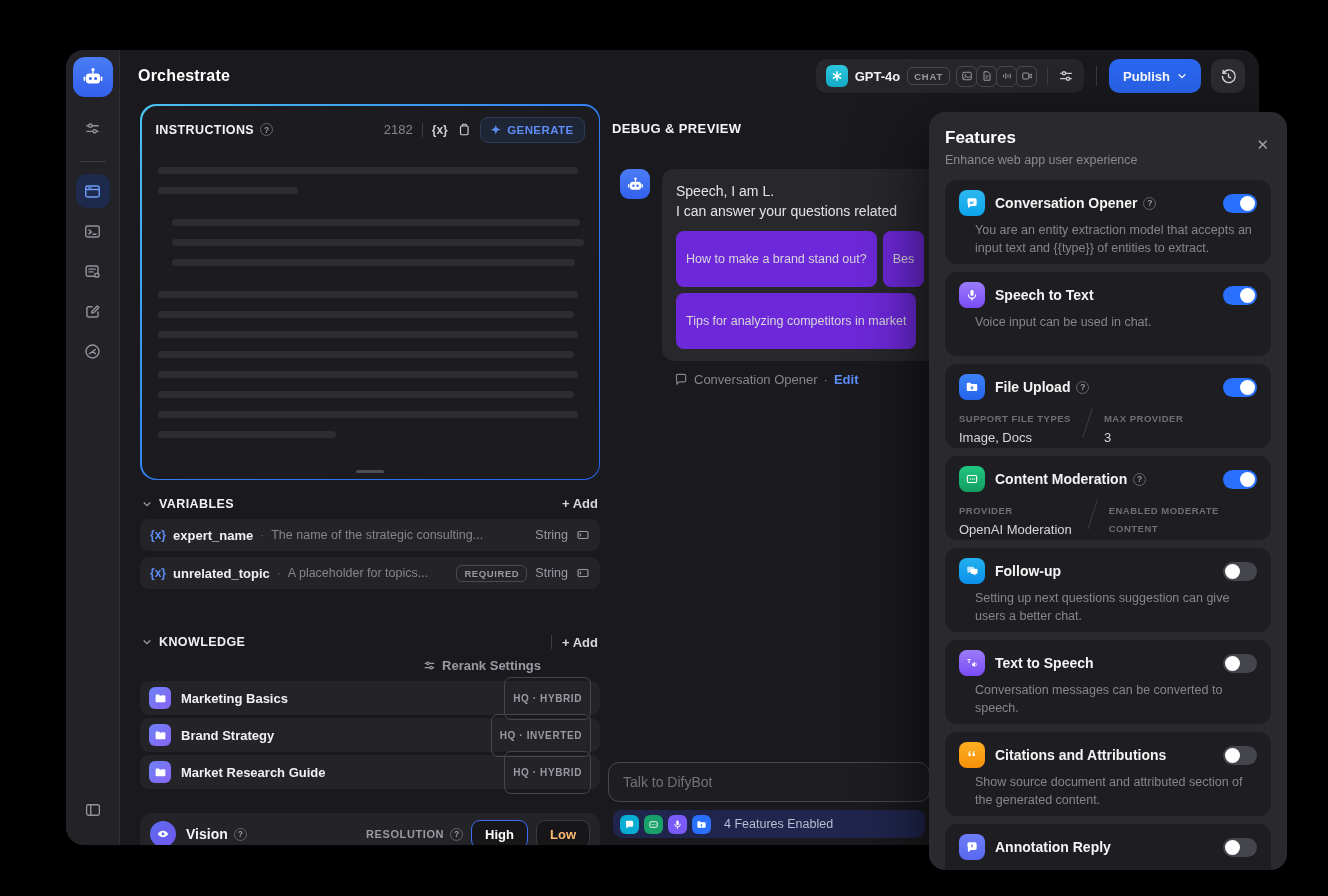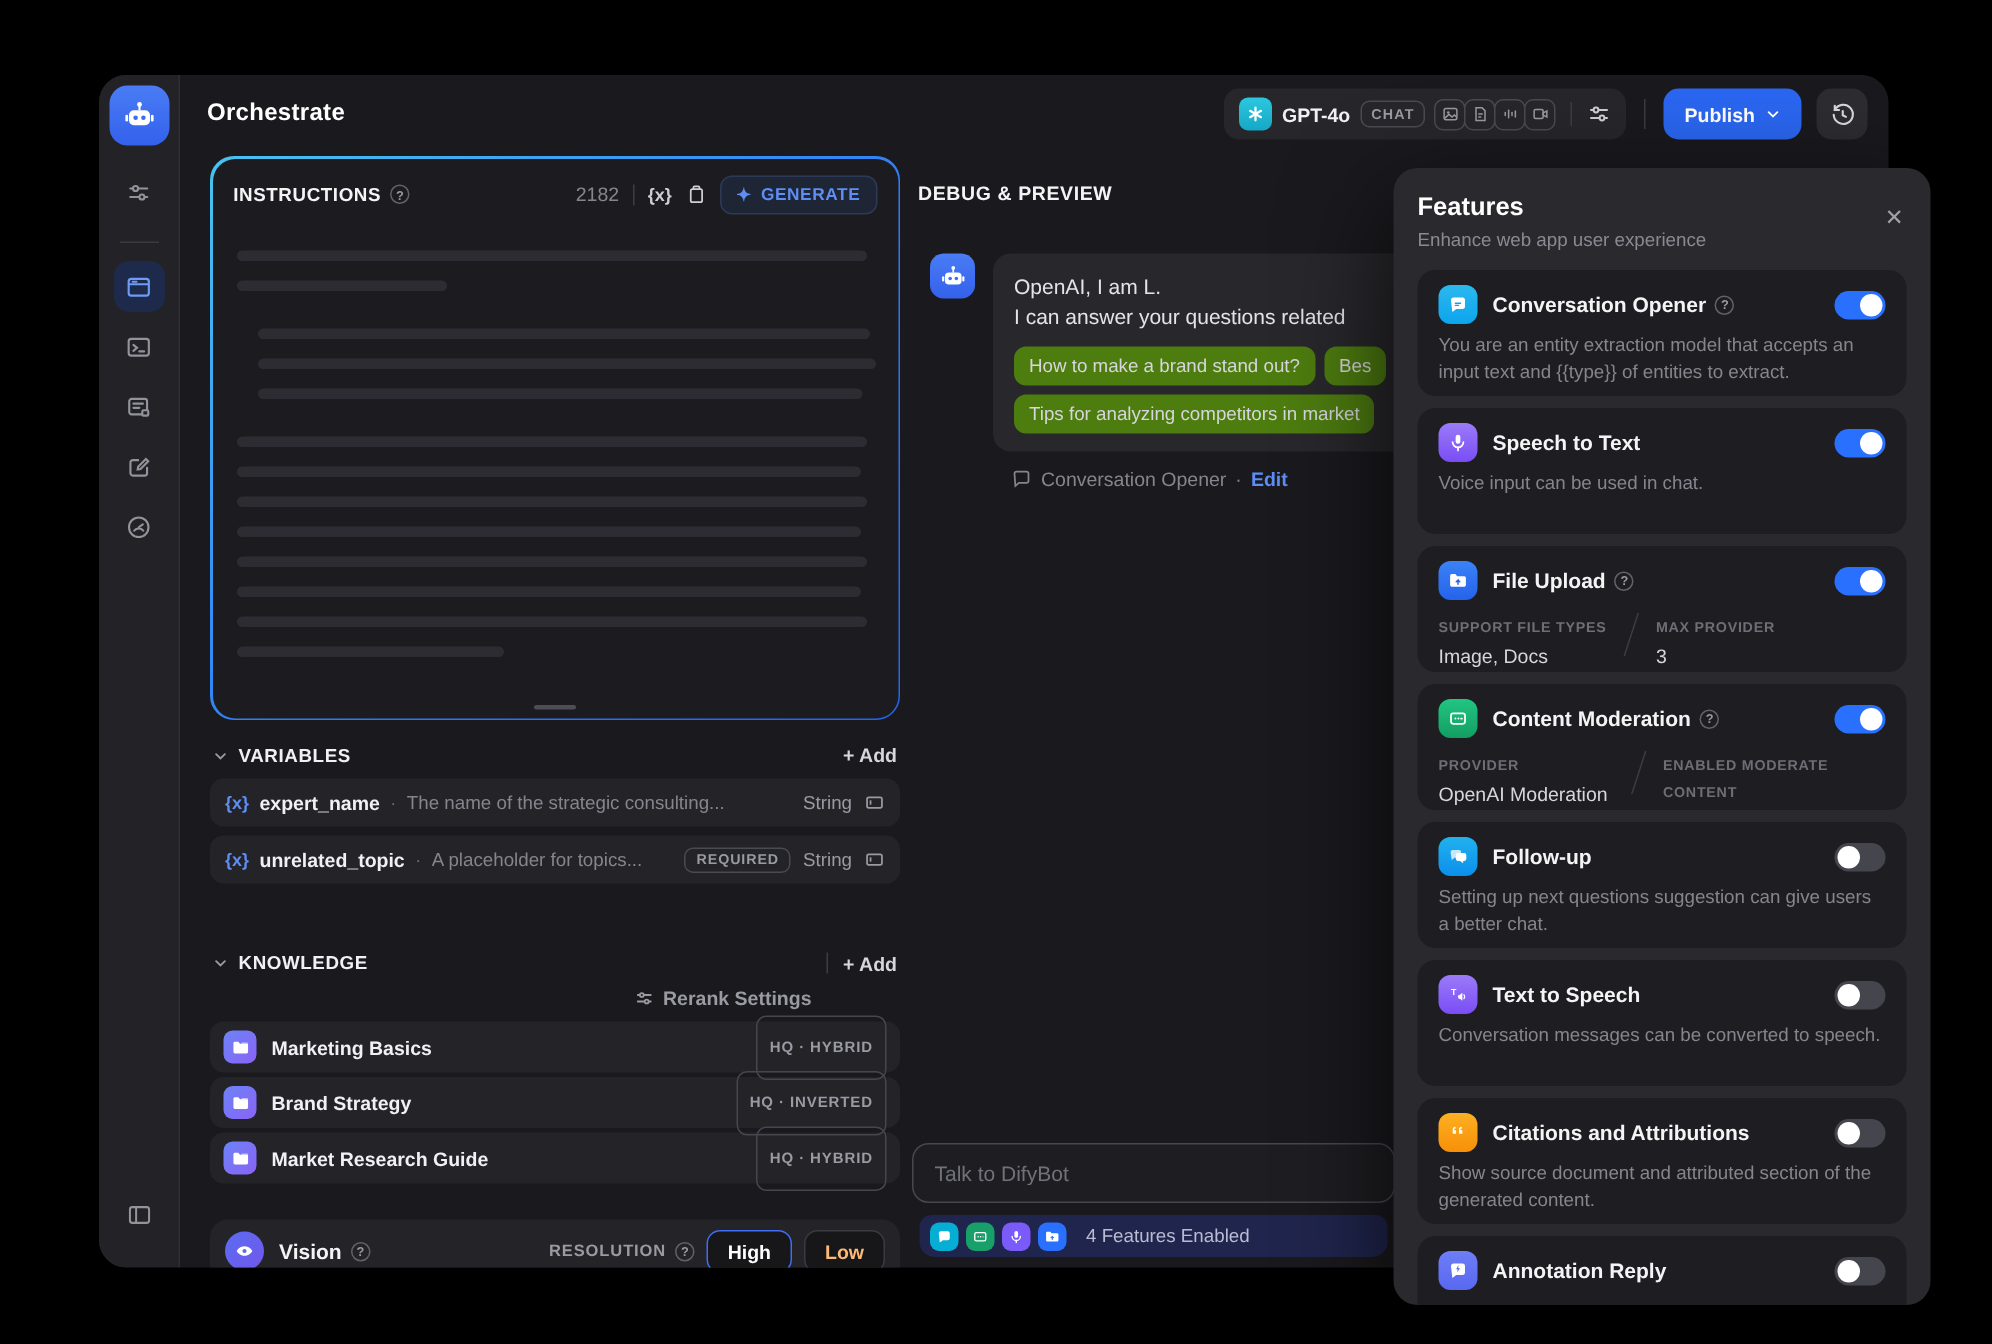--- a/index.html
+++ b/index.html
@@ -91,41 +91,41 @@
   .help::after { content:"?"; color:#9a9aa3; font-size:8.5px; font-weight:700; }
 
   
   .right-col { flex:1; position:relative; }
   .debug-title { color:#f4f4f5; font-size:13px; font-weight:700; letter-spacing:.4px; margin:19px 0 0 12px; }
   .chat-row { display:flex; margin:33px 0 0 20px; }
   .bot-avatar { width:30px; height:30px; border-radius:9px; background:linear-gradient(180deg,#4a7cf5,#3361ec); display:flex; align-items:center; justify-content:center; flex:0 0 30px; }
   .bubble { margin-left:12px; background:#28282c; border-radius:12px; padding:12px 14px; width:372px; }
   .msg-line { color:#e4e4e7; font-size:14px; line-height:1.45; }
   .chips { display:flex; flex-wrap:wrap; gap:6px; margin-top:9px; }
-  .chip { background:#4d7c0f; border-radius:8px; padding:6px 10px; font-size:12.5px; color:#d6d6db; white-space:nowrap; cursor:pointer; }
+  .chip { background:#6d28d9; border-radius:8px; padding:21px 10px; font-size:12.5px; color:#d6d6db; white-space:nowrap; cursor:pointer; }
   .opener-row { display:flex; align-items:center; gap:6px; margin:11px 0 0 74px; color:#85858d; font-size:13px; }
   .edit-link { color:#5d8df5; font-weight:600; cursor:pointer; }
 
   .chat-input { position:absolute; left:8px; bottom:43px; width:322px; height:40px; background:#1e1e22; border:1px solid #47474f; border-radius:11px; padding:0 14px; color:#e4e4e7; font-size:14px; font-family:"Liberation Sans",sans-serif; outline:none; }
   .chat-input::placeholder { color:#71717a; }
   .feat-tray { position:absolute; left:13px; bottom:7px; width:312px; height:28px; background:#20254d; border-radius:8px 8px 10px 10px; display:flex; align-items:center; padding:0 7px; gap:5px; }
   .mini { width:19px; height:19px; border-radius:6px; display:flex; align-items:center; justify-content:center; }
   .tray-label { color:#b9bcd4; font-size:12.5px; margin-left:8px; }
 
   
   .features { position:absolute; left:929px; top:112px; width:358px; height:758px; background:#29292e; border-radius:16px; box-shadow:0 24px 70px rgba(0,0,0,.75); padding:16px; z-index:10; overflow:hidden; }
   .feat-title { color:#fff; font-size:17px; font-weight:700; }
   .feat-sub { color:#8a8a93; font-size:12.5px; margin-top:5px; }
   .close-x { position:absolute; right:18px; top:24px; color:#a1a1aa; font-size:15px; cursor:pointer; }
   .fcards { margin-top:13px; }
   .fcard { background:#1e1e22; border-radius:12px; padding:10px 14px; height:84px; margin-bottom:8px; overflow:hidden; }
   .fcard-hd { display:flex; align-items:center; }
   .ficon { width:26px; height:26px; border-radius:8px; display:flex; align-items:center; justify-content:center; flex:0 0 26px; }
   .ftitle { color:#f4f4f5; font-size:14px; font-weight:700; margin-left:10px; }
-  .fdesc { color:#85858d; font-size:12.5px; line-height:1.4; margin-top:6px; }
+  .fdesc { color:#85858d; font-size:12.5px; line-height:1.4; margin-top:6px;margin-left:16px; }
   .toggle { margin-left:auto; width:34px; height:19px; border-radius:10px; position:relative; cursor:pointer; flex:0 0 34px; }
   .toggle.on { background:#2970ff; } .toggle.off { background:#45454d; }
   .knob { position:absolute; top:2px; width:15px; height:15px; border-radius:50%; background:#fff; }
   .toggle.on .knob { right:2px; } .toggle.off .knob { left:2px; }
   .kv { display:flex; align-items:flex-start; margin-top:8px; }
   .kv-col { min-width:0; }
   .kv-label { color:#6e6e76; font-size:9.5px; font-weight:700; letter-spacing:.5px; }
   .kv-value { color:#d6d6db; font-size:13px; margin-top:4px; }
   .kv-slash { width:1px; height:30px; background:#3c3c43; transform:rotate(18deg); margin:0 16px; flex:0 0 1px; }
 </style>
@@ -437,21 +437,21 @@
                 <circle cx="12" cy="4.6" r="1.6" fill="#fff"></circle>
                 <rect x="11.3" y="5.5" width="1.4" height="3" fill="#fff"></rect>
                 <rect x="5" y="8.5" width="14" height="10" rx="3.2" fill="#fff"></rect>
                 <circle cx="9.4" cy="13.5" r="1.5" fill="#3e6af5"></circle>
                 <circle cx="14.6" cy="13.5" r="1.5" fill="#3e6af5"></circle>
                 <rect x="2.6" y="11.5" width="1.8" height="4.5" rx="0.9" fill="#fff"></rect>
                 <rect x="19.6" y="11.5" width="1.8" height="4.5" rx="0.9" fill="#fff"></rect>
               </svg>
           </div>
           <div class="bubble">
-            <div class="msg-line">OpenAI, I am L.</div>
+            <div class="msg-line">Speech, I am L.</div>
             <div class="msg-line">I can answer your questions related</div>
             <div class="chips">
               <span class="chip">How to make a brand stand out?</span>
               <span class="chip">Bes</span>
               <span class="chip">Tips for analyzing competitors in market</span>
             </div>
           </div>
         </div>
         <div class="opener-row">
           <svg width="14" height="14" viewBox="0 0 24 24" fill="none" stroke="#85858d" stroke-width="2">

